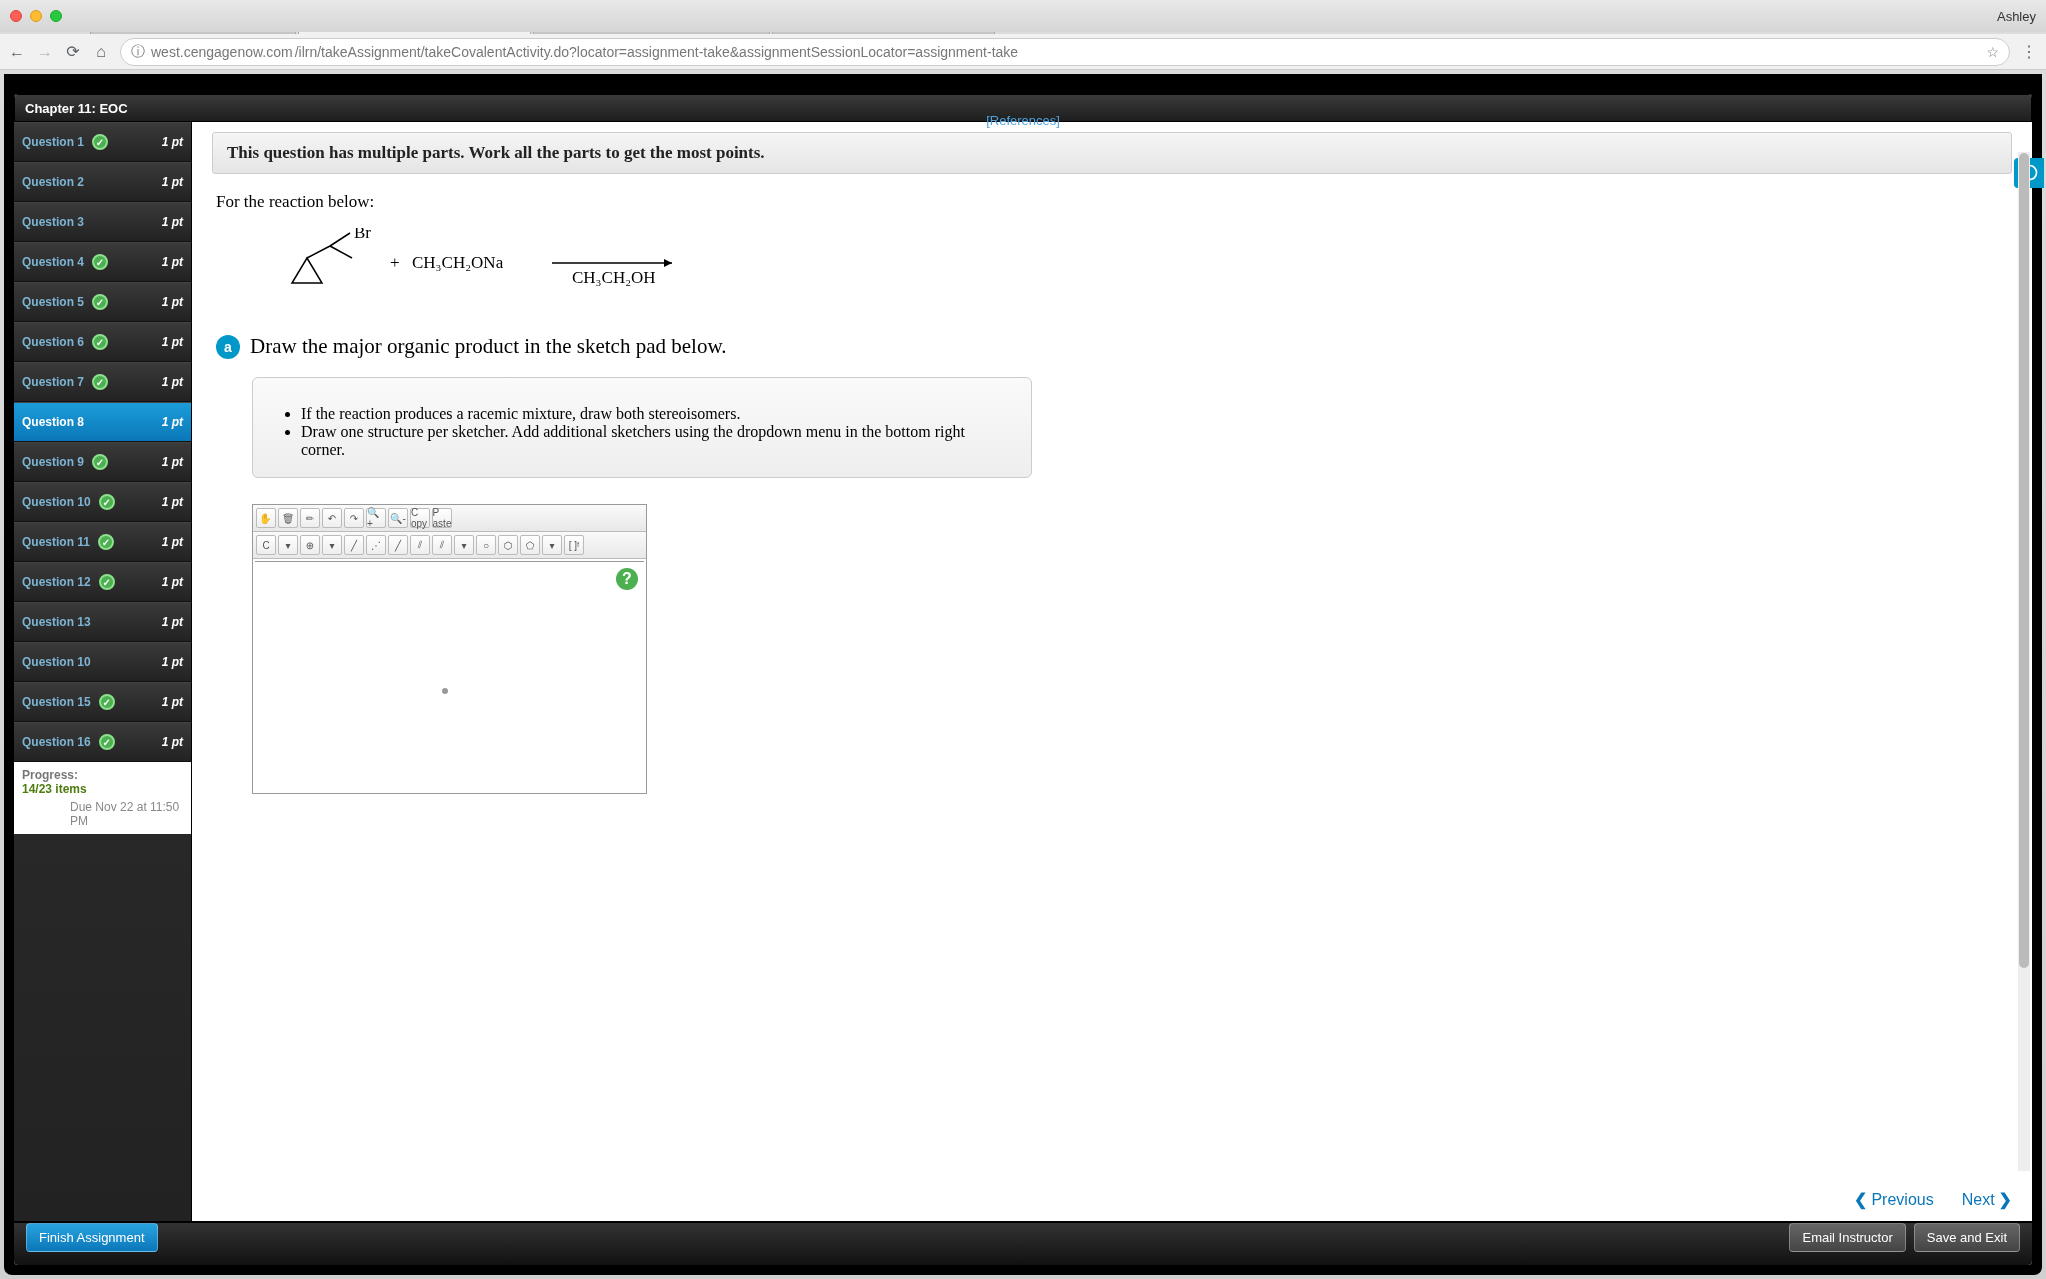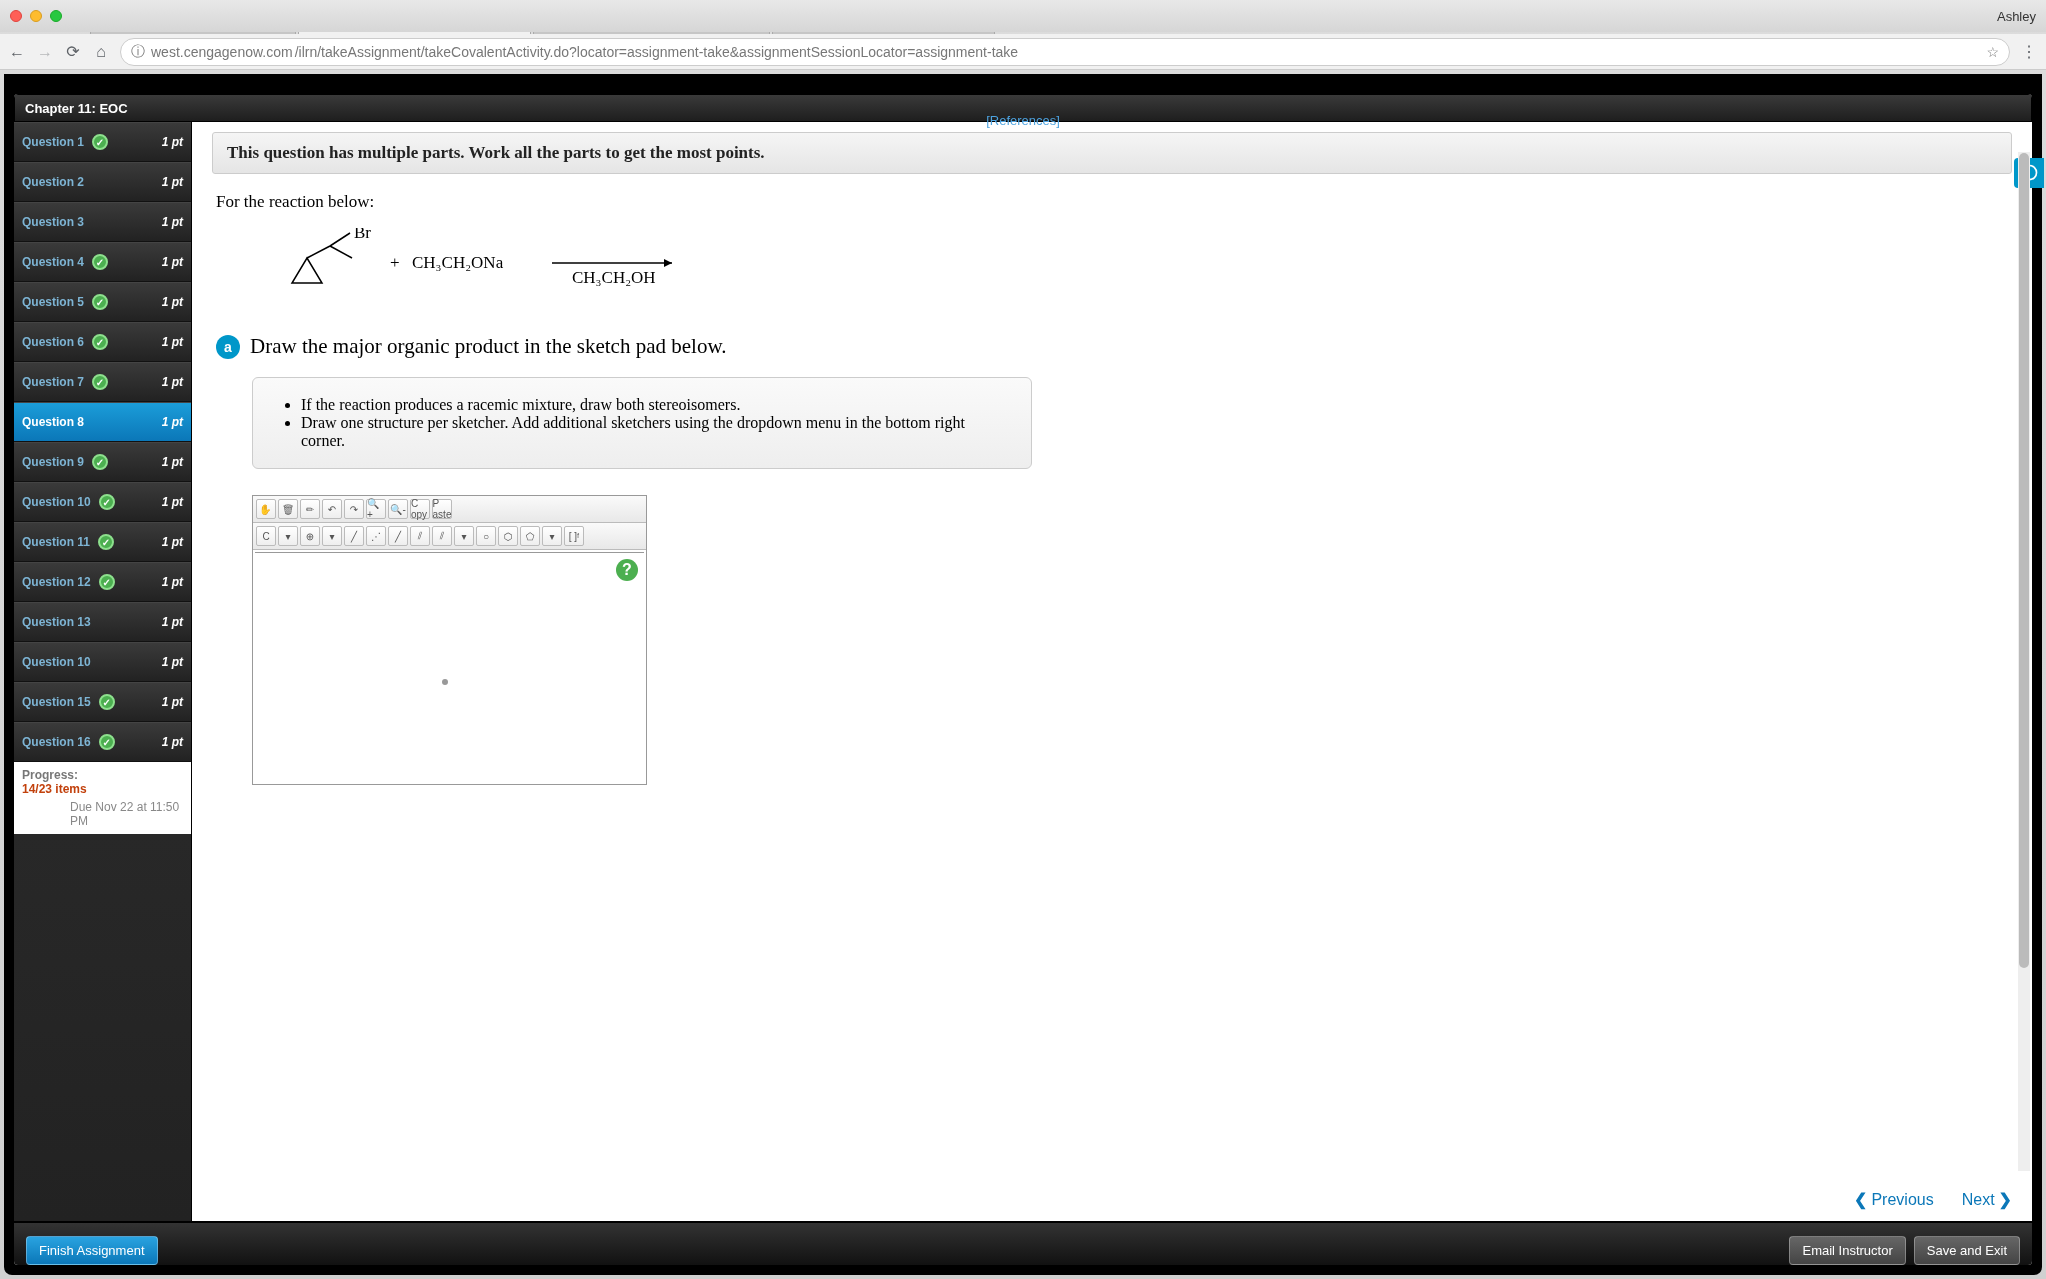--- a/index.html
+++ b/index.html
@@ -51,34 +51,34 @@
 
 
 .content { flex:1; overflow:auto; padding: 10px 20px 60px 20px; position:relative;}
 .instr-banner { background:linear-gradient(#f5f5f5,#e5e5e5); border:1px solid #ccc; border-radius:3px; padding:10px 14px; font-family:"Times New Roman",serif; font-size:17px; font-weight:bold; color:#222;}
 .intro { font-family:"Times New Roman",serif; font-size:17px; margin:18px 0 8px 4px;}
 .reaction-img { background:#fff; padding:8px 20px; display:inline-block; margin-left:40px;}
 .part-row { display:flex; align-items:center; gap:10px; margin:24px 0 0 4px;}
 .part-badge { width:24px; height:24px; border-radius:50%; background:#0097c9; color:#fff; display:flex; align-items:center; justify-content:center; font-weight:bold; font-size:14px;}
 .part-text { font-family:"Times New Roman",serif; font-size:21px;}
 .notes-box { margin:18px 0 0 40px; border:1px solid #ccc; border-radius:6px; background:linear-gradient(#fafafa,#eee); padding:18px 30px; font-family:"Times New Roman",serif; font-size:16px; width:780px;}
-.notes-box ul { padding-left:18px;}
+.notes-box ul { padding-left:18px;margin-top:9px;}
 .sketcher { margin:26px 0 0 40px; width:395px; border:1px solid #999; background:#fff;}
 .sk-toolbar { display:flex; gap:2px; padding:3px; border-bottom:1px solid #bbb; background:linear-gradient(#fafafa,#e8e8e8);}
 .sk-btn { width:20px; height:20px; border:1px solid #bbb; background:linear-gradient(#fff,#eee); font-size:10px; display:flex; align-items:center; justify-content:center; border-radius:2px; cursor:pointer; color:#555;}
 .sk-canvas { height:230px; position:relative; border-top:1px solid #999; margin:2px;}
 .sk-help { width:22px; height:22px; border-radius:50%; background:#4caf50; color:#fff; display:flex; align-items:center; justify-content:center; position:absolute; top:6px; right:6px; font-weight:bold;}
 .sk-dot { width:6px; height:6px; background:#999; border-radius:50%; position:absolute; left:48%; top:55%;}
 
 .nav-buttons { position:absolute; right:20px; bottom:12px; display:flex; gap:28px; font-size:16px; color:#0b77b8; font-family:Arial;}
 .nav-buttons .prev::before { content:"❮"; font-weight:bold; margin-right:4px; color:#0b77b8;}
 .nav-buttons .next::after { content:"❯"; font-weight:bold; margin-left:4px; color:#0b77b8;}
 
 
-.footer-bar { background:linear-gradient(#333,#111); height:44px; display:flex; align-items:flex-end; padding:0 12px; gap:8px; border-top:2px solid #000;}
+.footer-bar { background:linear-gradient(#333,#111); height:44px; display:flex; align-items:flex-start; padding:0 12px; gap:8px; border-top:2px solid #000;}
 .btn { padding:6px 12px; font-size:13px; color:#fff; border-radius:4px; cursor:pointer; border:1px solid rgba(255,255,255,0.3);}
 .btn.primary { background:linear-gradient(#29a3e0,#0b77b8);}
 .btn.secondary { background:linear-gradient(#666,#444);}
 .footer-bar .spacer { flex:1;}
 
 .scrollbar-v { position:absolute; right:2px; top:30px; bottom:50px; width:12px; background:#eee;}
 .scrollbar-v .thumb { background:#bbb; border-radius:6px; width:10px; margin:1px; height:80%;}
 
 .chat-bubble { position:absolute; top:84px; right:-2px; width:30px; height:30px; background:#0097c9; border-radius:4px 0 0 4px; display:flex; align-items:center; justify-content:center;}
 .chat-bubble svg { width:20px; height:20px; }
@@ -217,21 +217,21 @@
               <span class="check">✓</span>
               <span class="pts">1 pt</span>
             </div>
             <div class="q-item">
               <span class="qlabel">Question 16</span>
               <span class="check">✓</span>
               <span class="pts">1 pt</span>
             </div>
             <div class="progress-box">
               <div class="lbl">Progress:</div>
-              <div style="font-weight:bold;color:#c2410c;">14/23 items</div>
+              <div style="font-weight:bold;color:#4d7c0f;">14/23 items</div>
               <div style="margin-top:4px;margin-left:48px;">Due Nov 22 at 11:50 PM</div>
             </div>
           </div>
 
         <div class="content">
           <div class="instr-banner">This question has multiple parts. Work all the parts to get the most points.</div>
           <div class="intro">For the reaction below:</div>
 
           <div class="reaction-img">
             <svg width="440" height="70" font-family="Times New Roman" font-size="17">

